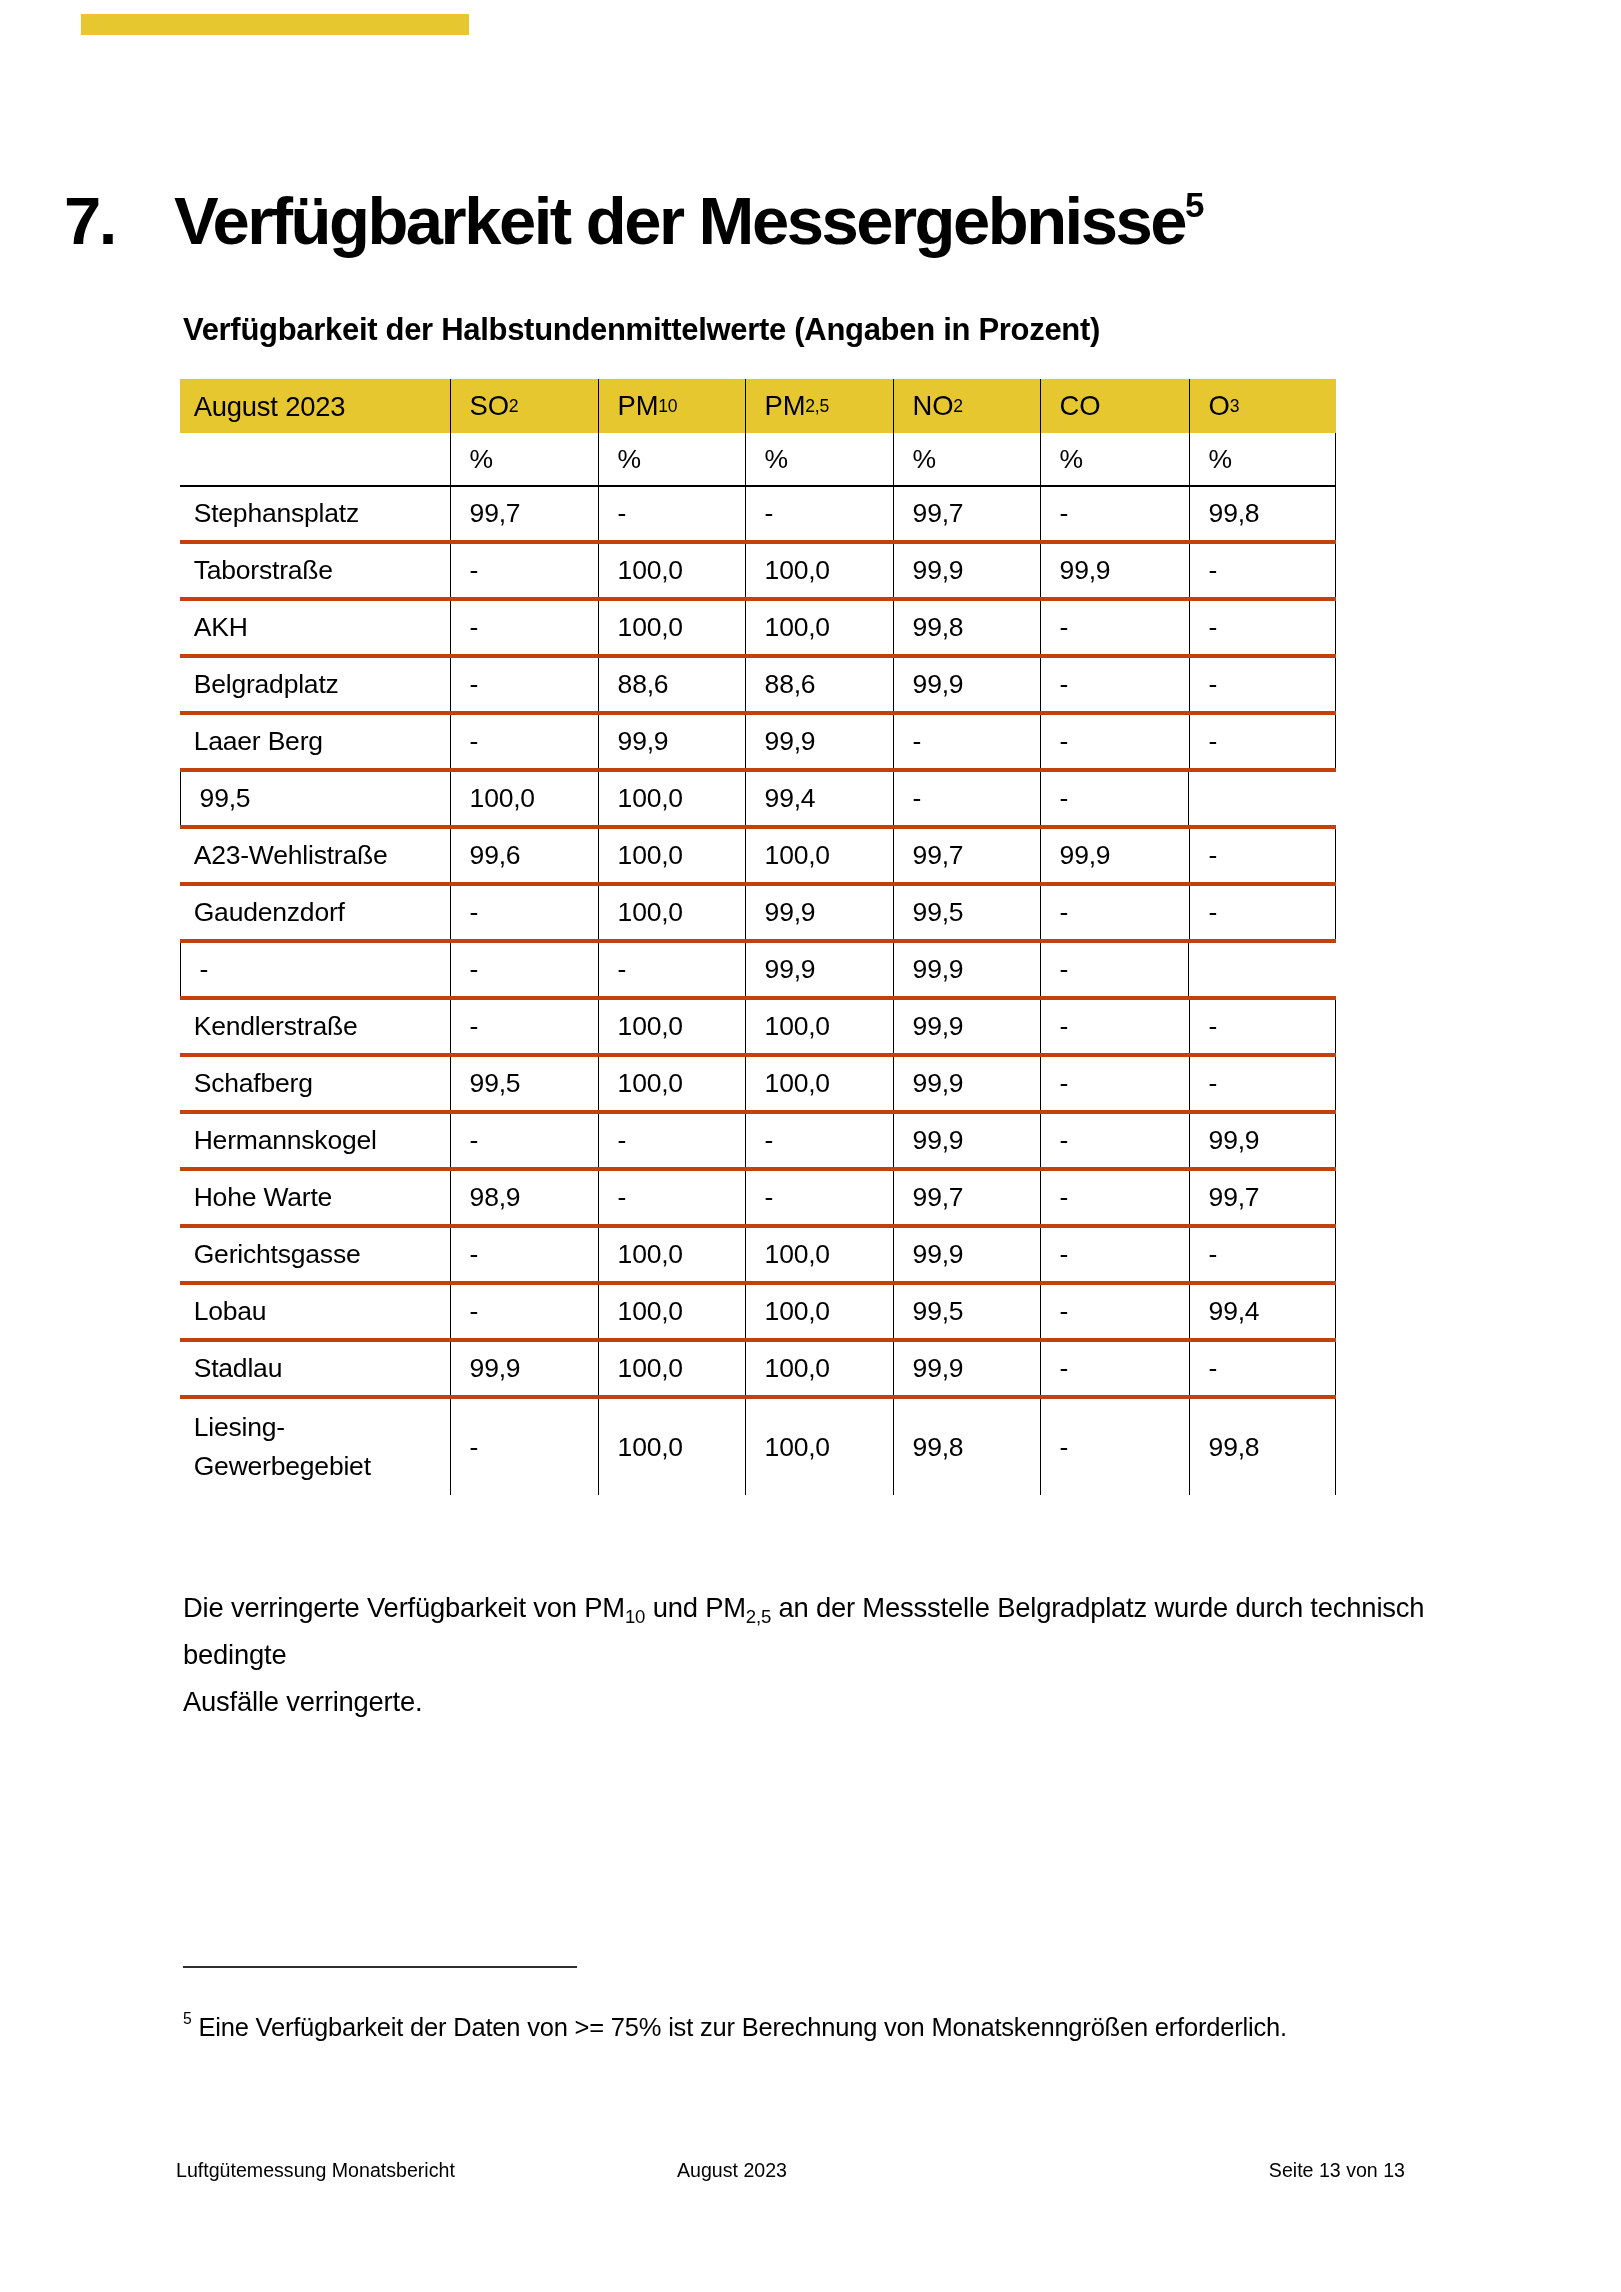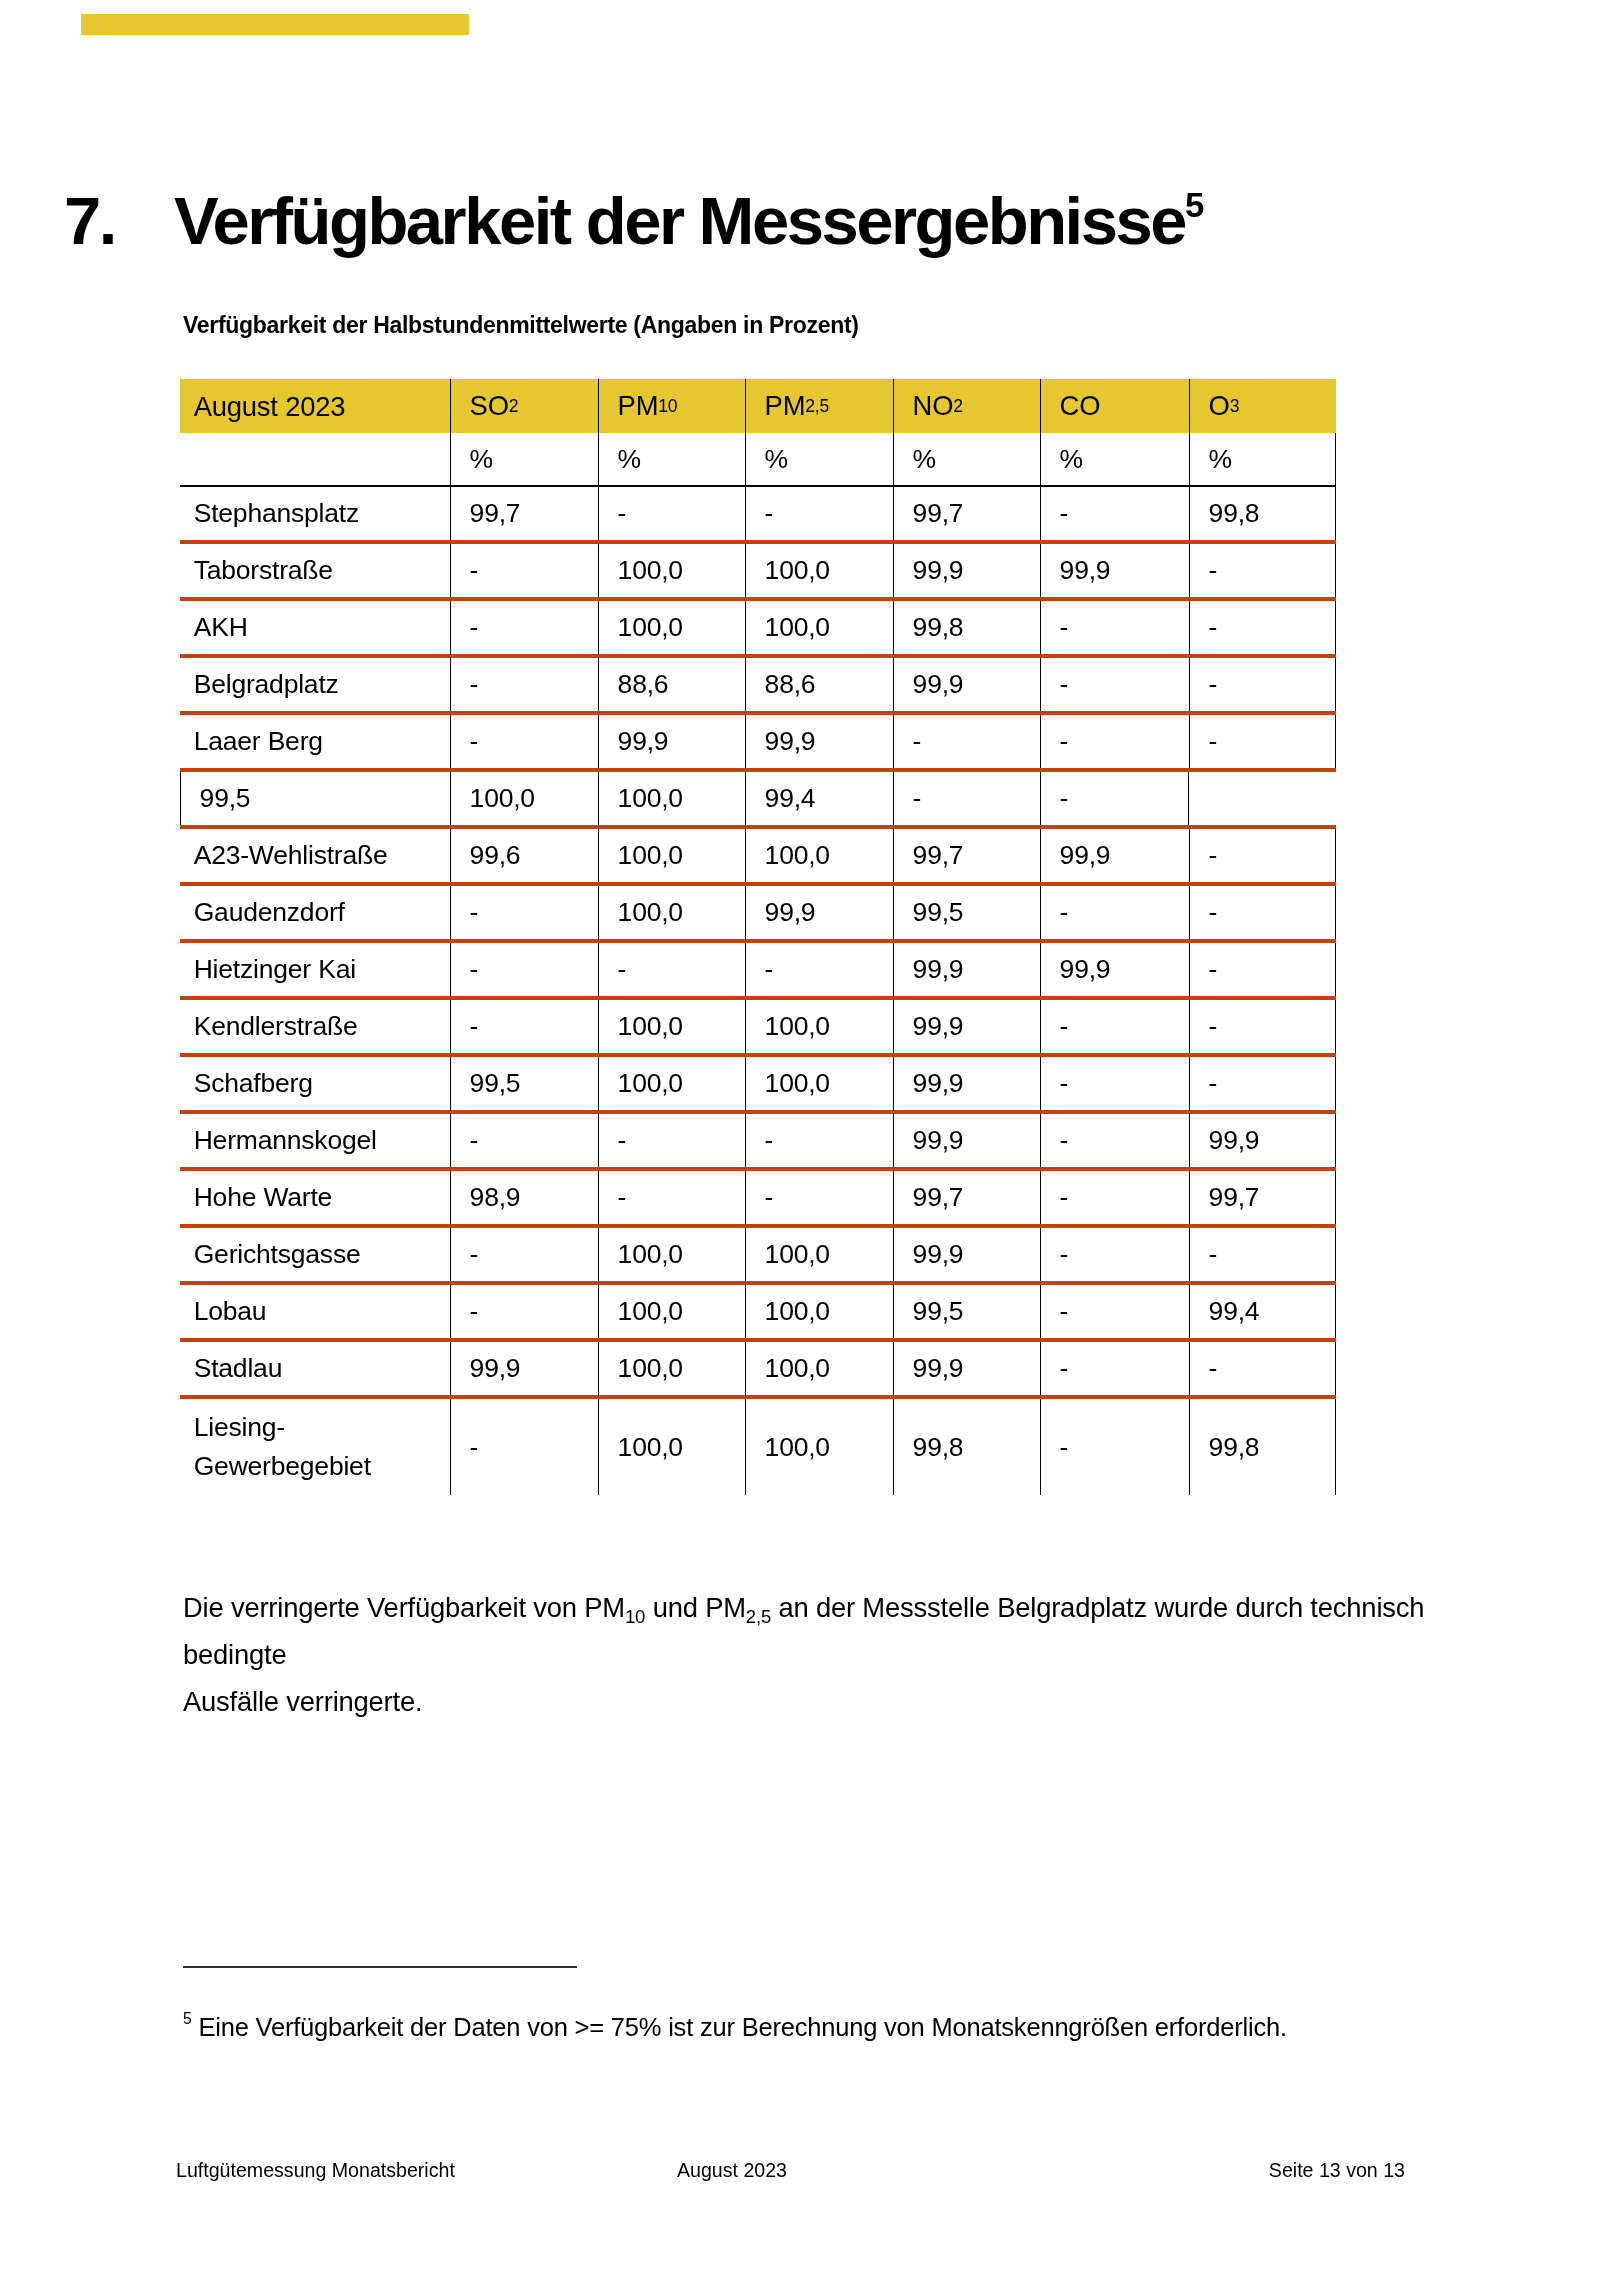--- a/index.html
+++ b/index.html
@@ -11,21 +11,21 @@
   .top-bar { position:absolute; left:81px; top:13.7px; width:388px; height:21.6px; background:var(--accent); }
 
   .title {
     position:absolute; left:64px; top:182px; font-weight:bold; font-size:67px;
     letter-spacing:-2.5px; white-space:nowrap; line-height:1.15;
   }
   .title .num { display:inline-block; }
   .title .txt { margin-left:59px; }
   .title sup { font-size:35px; letter-spacing:0; position:relative; top:-3.9px; }
 
-  .subtitle { position:absolute; left:183px; top:312px; font-weight:bold; font-size:23px; letter-spacing:-0.3px; }
+  .subtitle { position:absolute; left:183px; top:312px; font-weight:bold; font-size:31px; letter-spacing:-0.3px; }
 
   .table { position:absolute; left:180px; top:379px; width:1156px; }
   .row { display:grid; grid-template-columns:270px 148px 147px 148px 147px 149px 147px; box-sizing:border-box; }
   .row.header { height:54px; }
   .row.units  { height:54px; border-bottom:2px solid #000; }
   .row.data   { height:57px; border-bottom:4px solid #c2410c; }
   .row.last   { height:96px; border-bottom:none; }
   .cell {
     display:flex; align-items:center; font-size:26.5px; padding-left:13.7px;
     box-sizing:border-box; letter-spacing:-0.2px;
@@ -270,21 +270,20 @@
           <span>99,5</span>
         </div>
         <div class="cell val">
           <span>-</span>
         </div>
         <div class="cell val">
           <span>-</span>
         </div>
       </div>
       <div class="row data">
-        <div class="cell station"><span>Hietzinger Kai</span></div>
         <div class="cell val">
           <span>-</span>
         </div>
         <div class="cell val">
           <span>-</span>
         </div>
         <div class="cell val">
           <span>-</span>
         </div>
         <div class="cell val">

